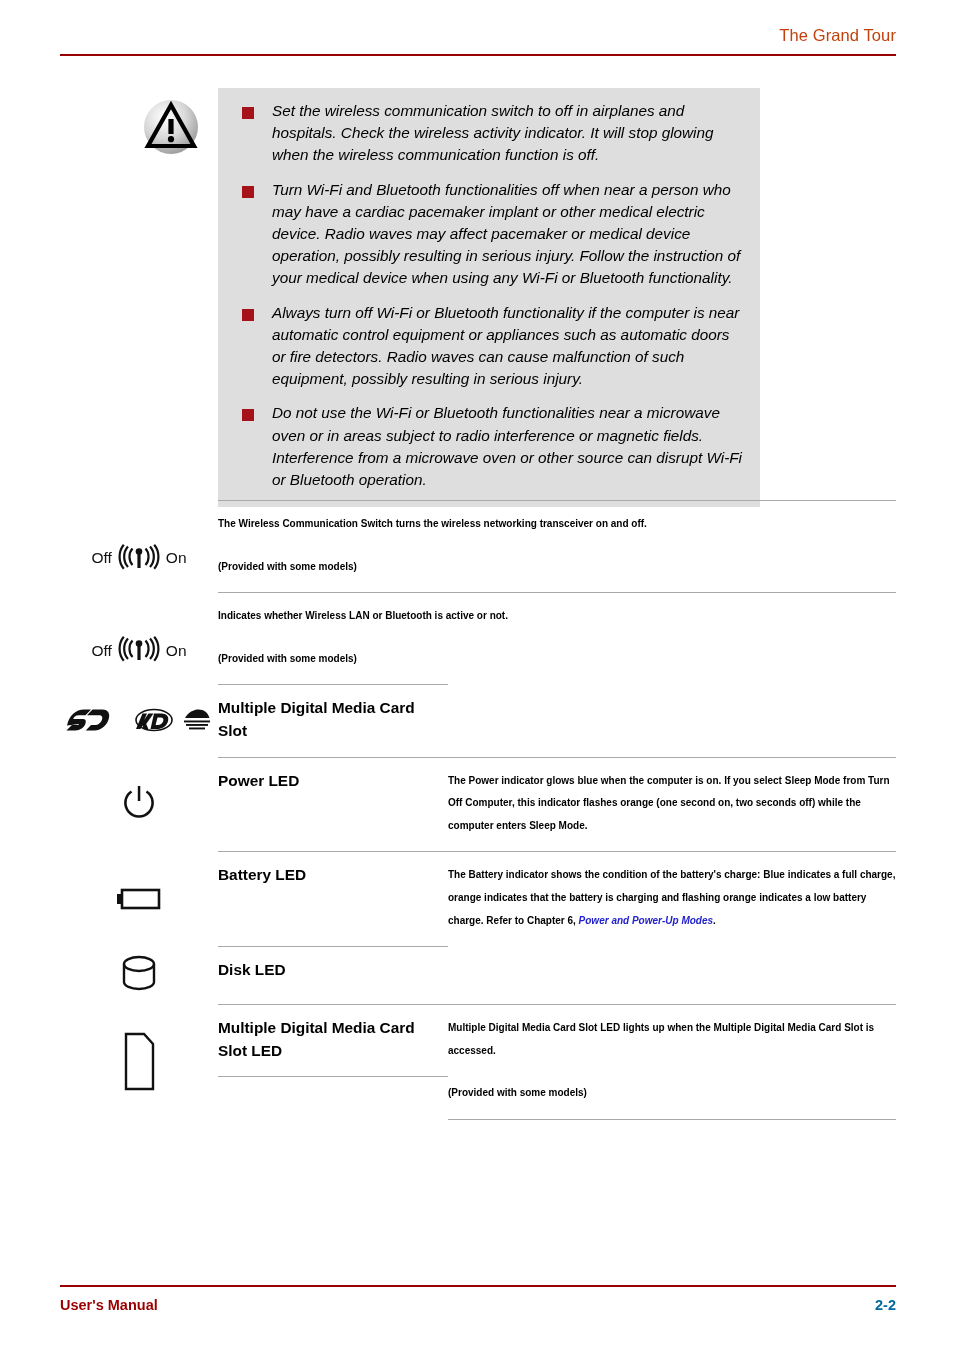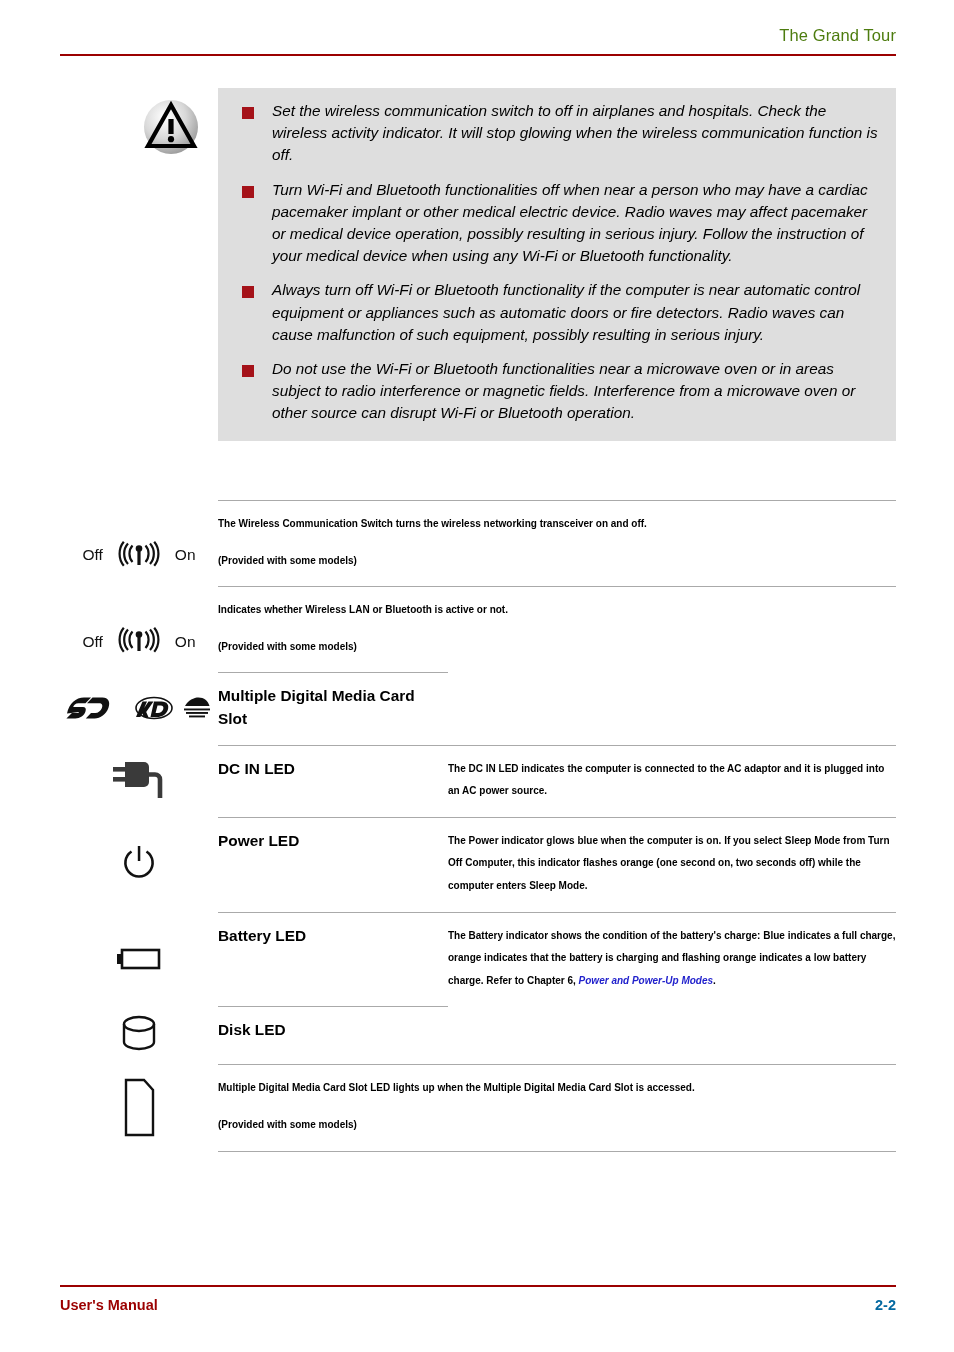--- a/index.html
+++ b/index.html
@@ -22,21 +22,21 @@
     left: 60px;
     top: 26px;
     width: 836px;
     height: 34px;
   }
   .page-header .hdr-title {
     position: absolute;
     right: 0;
     top: 0;
     font-size: 16.5px;
-    color: #4d7c0f;
+    color: #c2410c;
     letter-spacing: 0.1px;
     white-space: nowrap;
   }
   .page-header .hdr-rule {
     position: absolute;
     left: 0;
     right: 0;
     top: 28px;
     height: 1.6px;
     background: #9b0000;
@@ -53,21 +53,21 @@
     position: absolute;
     left: 0;
     top: 8px;
     width: 62px;
     height: 62px;
   }
   .caution-body {
     position: absolute;
     left: 78px;
     top: 0;
-    width: 678px;
+    width: 542px;
     background: #dedede;
     padding: 12px 16px 14px 16px;
     box-sizing: border-box;
   }
   .caution-item {
     position: relative;
     padding-left: 38px;
     margin-bottom: 12px;
   }
   .caution-item:last-child { margin-bottom: 2px; }
@@ -125,31 +125,31 @@
     box-sizing: border-box;
     font-size: 10px;
     line-height: 22.6px;
     font-weight: bold;
   }
   .spec-row.last-rule .desc-cell,
   .spec-row.last-rule .name-cell {
     border-bottom: 1.4px solid #aaaaaa;
   }
   .desc-para { margin: 0; }
-  .desc-para + .desc-para { margin-top: 14px; }
+  .desc-para + .desc-para { margin-top: 20px; }
   .xref {
     color: #2222cc;
     font-style: italic;
   }
 
   
   .wireless-icon-wrap {
     display: flex;
     align-items: center;
-    gap: 14px;
+    gap: 5px;
     font-size: 15.5px;
     color: #111;
     line-height: 1;
     margin-top: 24px;
   }
   .sd-xd-wrap {
     display: flex;
     align-items: center;
     gap: 7px;
   }
@@ -309,36 +309,20 @@
             <rect x="3" y="13.5" width="26" height="1.9"></rect>
             <rect x="5" y="17" width="22" height="1.9"></rect>
             <rect x="8" y="20.5" width="16" height="1.9"></rect>
           </g>
         </svg>
       </span>
     </div>
     <div class="name-cell">Multiple Digital Media Card Slot</div>
   </div>
 
-  <div class="spec-row">
-    <div class="icon-cell">
-      <svg width="56" height="46" viewBox="0 0 56 46">
-        <g fill="#3a3a3a">
-          <rect x="2" y="9" width="14" height="4.6"></rect>
-          <rect x="2" y="19" width="14" height="4.6"></rect>
-          <path d="M14 4 L33 4 A5 5 0 0 1 38 9 L38 24 A5 5 0 0 1 33 29 L14 29 Z"></path>
-        </g>
-        <path d="M36 16.5 L44 16.5 A5 5 0 0 1 49 21.5 L49 40" fill="none" stroke="#3a3a3a" stroke-width="4.6" stroke-linecap="butt"></path>
-      </svg>
-    </div>
-    <div class="name-cell">DC IN LED</div>
-    <div class="desc-cell">
-      <p class="desc-para">The DC IN LED indicates the computer is connected to the AC adaptor and it is plugged into an AC power source.</p>
-    </div>
-  </div>
 
   <div class="spec-row">
     <div class="icon-cell">
       <svg width="42" height="42" viewBox="0 0 42 42">
         <path d="M13.5 8.5 A13.6 13.6 0 1 0 28.5 8.5" fill="none" stroke="#111" stroke-width="2.6"></path>
         <rect x="19.8" y="3" width="2.5" height="15" fill="#111"></rect>
       </svg>
     </div>
     <div class="name-cell">Power LED</div>
     <div class="desc-cell">
@@ -368,20 +352,21 @@
     </div>
     <div class="name-cell">Disk LED</div>
   </div>
 
   <div class="spec-row last-rule">
     <div class="icon-cell">
       <svg width="44" height="62" viewBox="0 0 44 62">
         <path d="M9 3 L27 3 L36 13 L36 58 L9 58 Z" fill="none" stroke="#111" stroke-width="2.4" stroke-linejoin="miter"></path>
       </svg>
     </div>
+    <div class="name-cell">Multiple Digital Media Card Slot LED</div>
     <div class="desc-cell">
       <p class="desc-para">Multiple Digital Media Card Slot LED lights up when the Multiple Digital Media Card Slot is accessed.</p>
       <p class="desc-para">(Provided with some models)</p>
     </div>
   </div>
 
 </div>
 
 <div class="page-footer">
   <div class="ftr-rule"></div>

